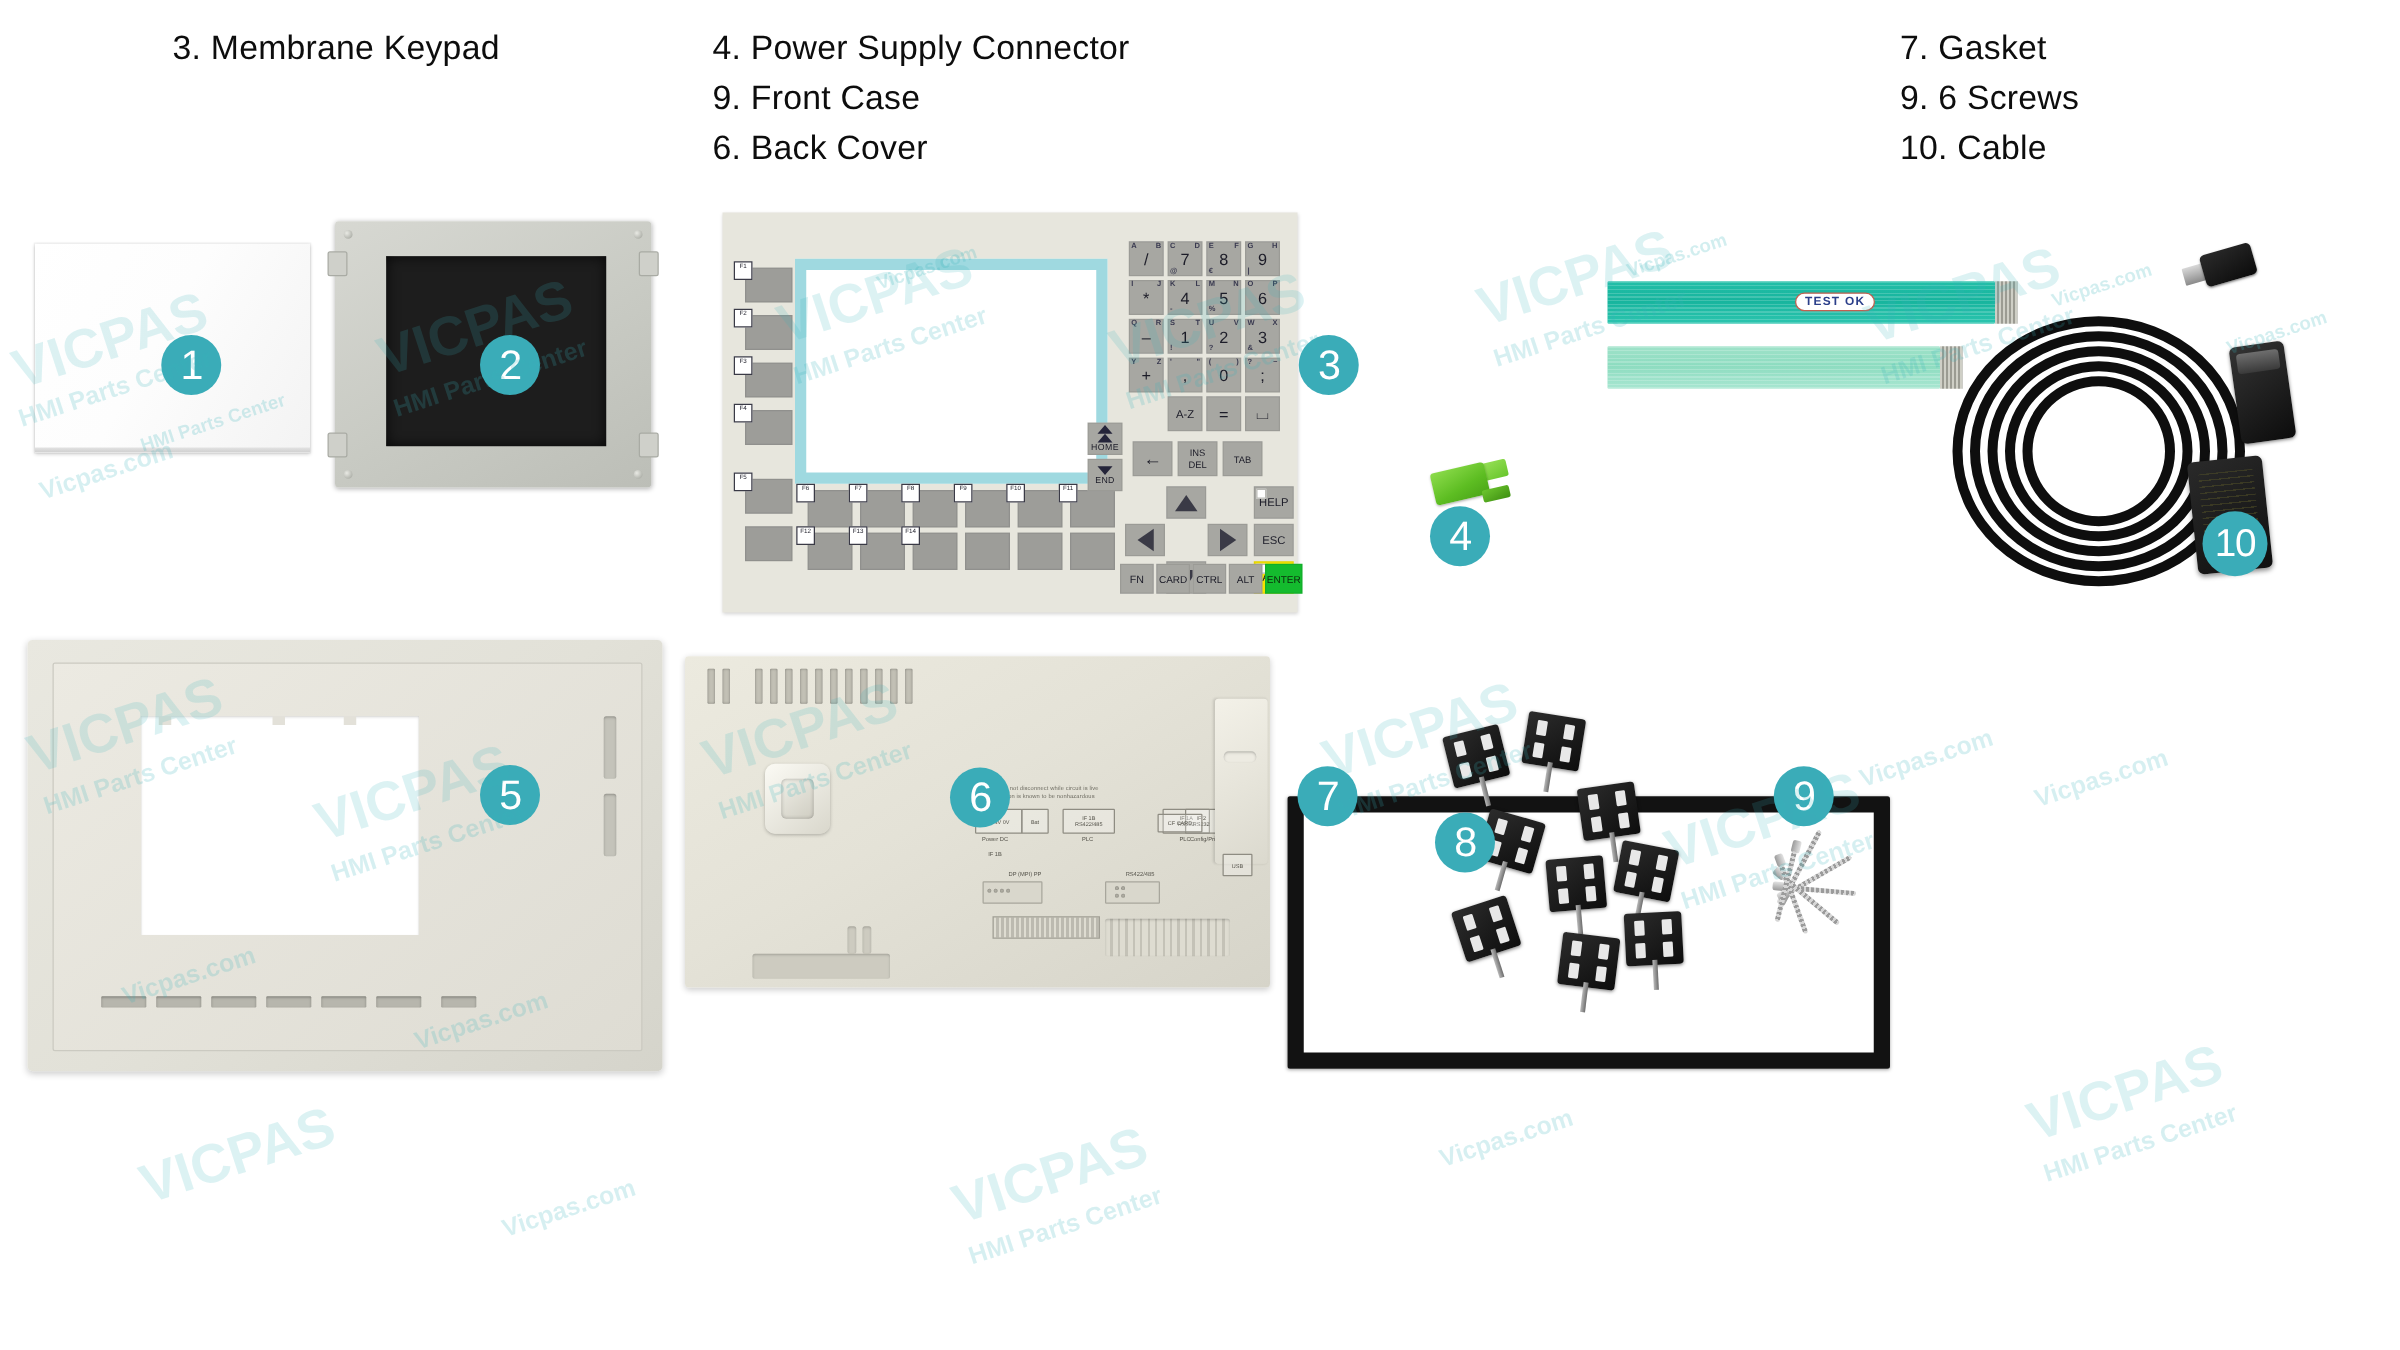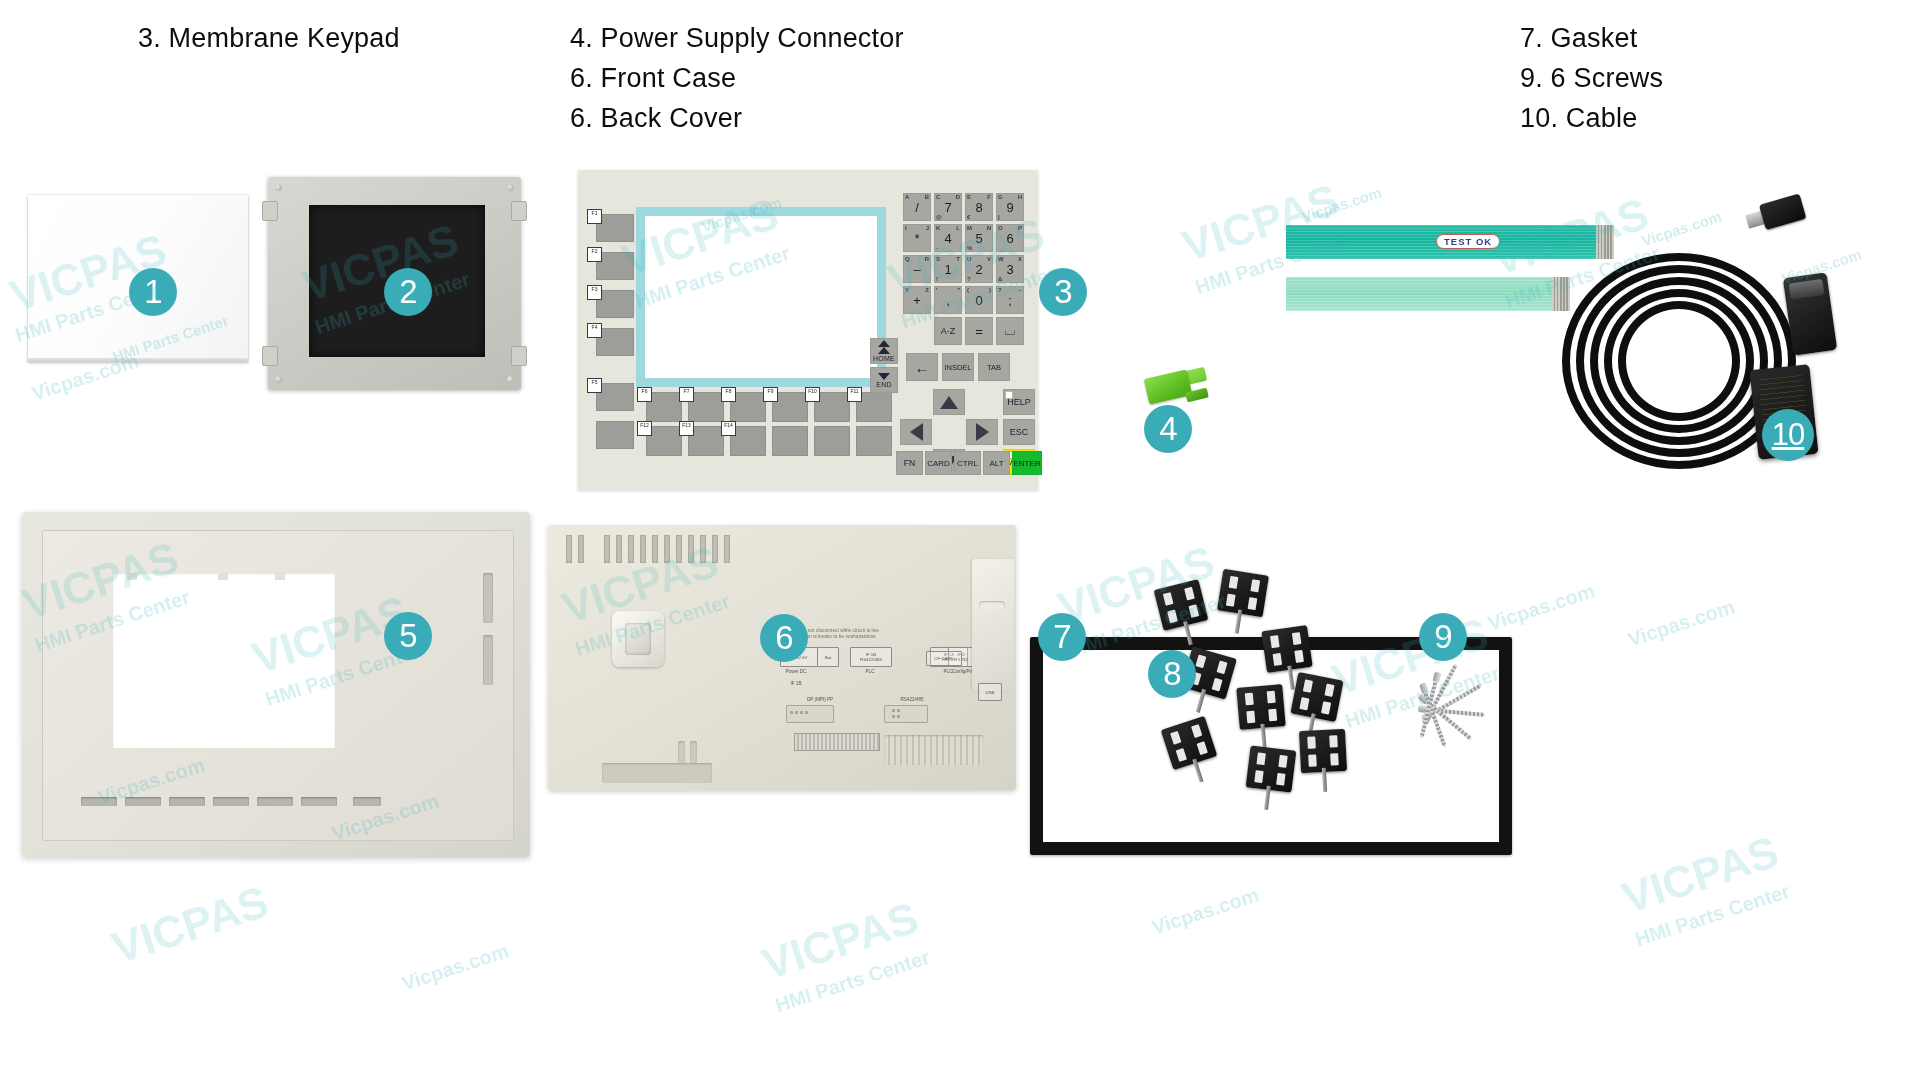--- a/index.html
+++ b/index.html
@@ -338,21 +338,21 @@
 </head>
 <body>
 
 <div class="stage">
 
   <div class="legend-col" id="legend-col-1">
     <div class="row">3. Membrane Keypad</div>
   </div>
   <div class="legend-col" id="legend-col-2">
     <div class="row">4. Power Supply Connector</div>
-    <div class="row">6. Front Case</div>
+    <div class="row">9. Front Case</div>
     <div class="row">6. Back Cover</div>
   </div>
   <div class="legend-col" id="legend-col-3">
     <div class="row">7. Gasket</div>
     <div class="row">9. 6 Screws</div>
     <div class="row">10. Cable</div>
   </div>
 
   <div id="part-protection-board">
     <div class="pb-edge"></div>
@@ -531,21 +531,21 @@
       <span class="lbl">HOME</span>
       </div>
     <div class="kp-key homekey" style="left:292px;top:197px;width:28px;height:26px;">
       <span class="tri sm-down"></span>
       <span class="lbl">END</span>
       </div>
 
     <div class="kp-key" style="left:328px;top:183px;width:32px;height:28px;font-size:15px;">
       <span>←</span>
       </div>
-    <div class="kp-key tiny-txt" style="left:364px;top:183px;width:32px;height:28px;">
+    <div class="kp-key tiny-txt" style="left:364px;top:183px;width:32px;height:28px;flex-direction:column;">
       <span>INS</span>
       <span>DEL</span>
       </div>
     <div class="kp-key tiny-txt" style="left:400px;top:183px;width:32px;height:28px;">
       <span>TAB</span>
       </div>
 
     <div class="kp-key kp-arrow" style="left:355px;top:219px;width:32px;height:26px;">
       <span class="tri up"></span>
       </div>
@@ -833,21 +833,21 @@
     </div>
     <div id="db9-plug">
       <div class="shell"></div>
       <div class="rim"></div>
     </div>
     <div id="converter-box">
       <div class="cv-shell"></div>
       <div class="cv-label"></div>
     </div>
   </div>
-  <div class="badge wide" style="left:1762px;top:409px;text-decoration:underline;">10</div>
+  <div class="badge wide" style="left:1762px;top:409px;">10</div>
 
   <div class="wm-layer">
     <div class="wm big" style="left:8px;top:248px;transform:rotate(-18deg);">VICPAS</div>
     <div class="wm small" style="left:12px;top:300px;transform:rotate(-18deg);">HMI Parts Center</div>
     <div class="wm small" style="left:30px;top:366px;transform:rotate(-18deg);">Vicpas.com</div>
     <div class="wm tiny" style="left:110px;top:330px;transform:rotate(-18deg);">HMI Parts Center</div>
 
     <div class="wm big" style="left:300px;top:238px;transform:rotate(-18deg);">VICPAS</div>
     <div class="wm small" style="left:312px;top:292px;transform:rotate(-18deg);">HMI Parts Center</div>
 

